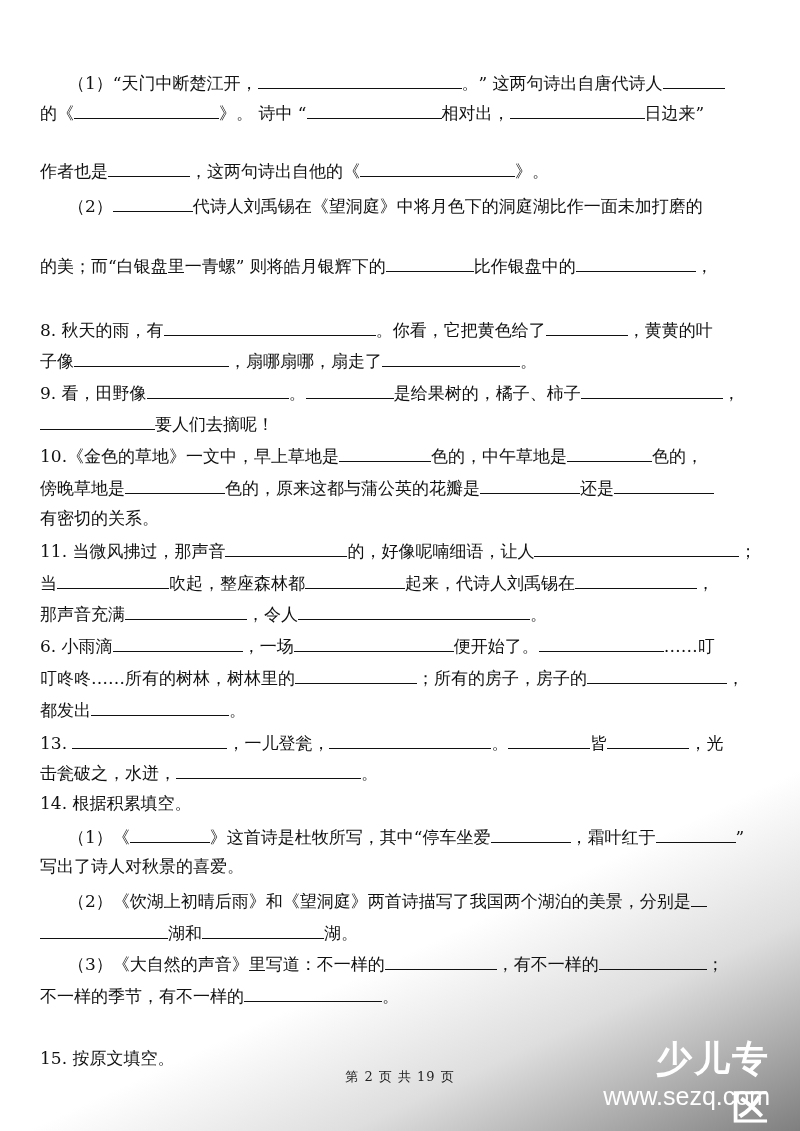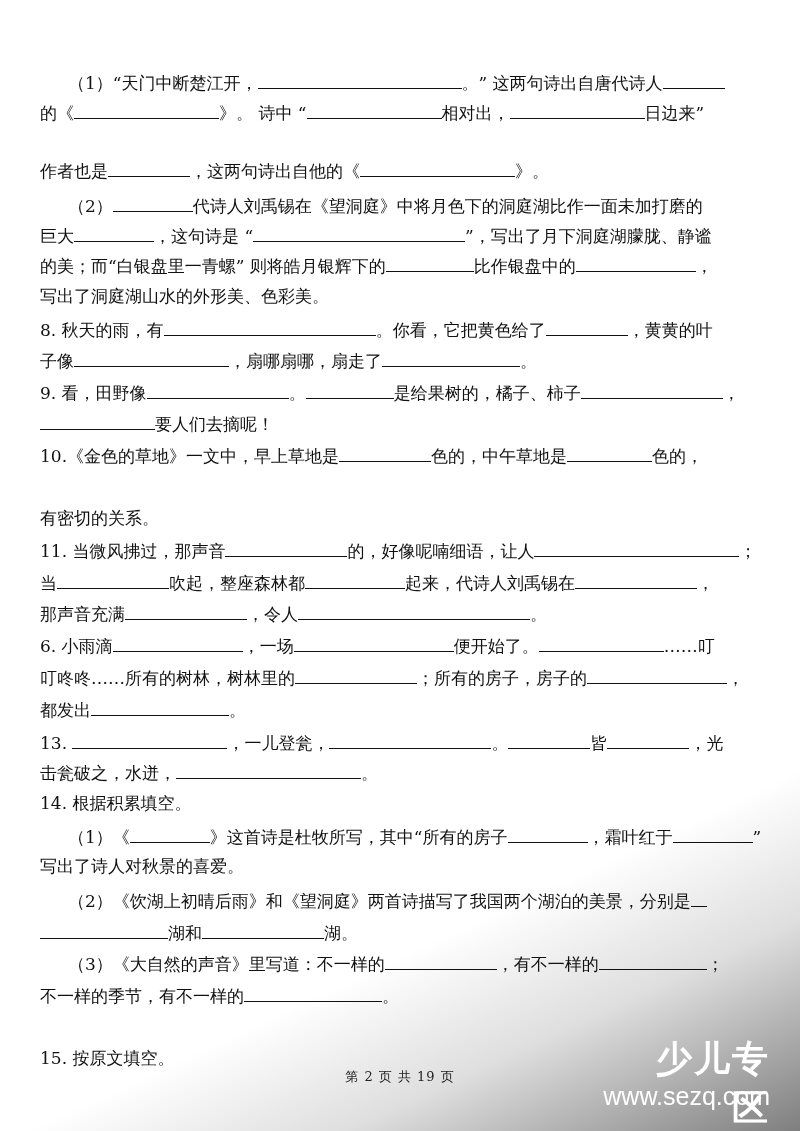--- a/index.html
+++ b/index.html
@@ -50,46 +50,43 @@
   <div class="line" style="top:100px">
     <span>的《</span><span class="blank" style="width:145px"></span><span>》。 诗中 “</span><span class="blank" style="width:135px"></span><span>相对出，</span><span class="blank" style="width:135px"></span><span>日边来”</span>
   </div>
   <div class="line" style="top:158px">
     <span>作者也是</span><span class="blank" style="width:82px"></span><span>，这两句诗出自他的《</span><span class="blank" style="width:155px"></span><span>》。</span>
   </div>
 
   <div class="line ind" style="top:193px">
     <span>（2）</span><span class="blank" style="width:80px"></span><span>代诗人刘禹锡在《望洞庭》中将月色下的洞庭湖比作一面未加打磨的</span>
   </div>
-  <div class="line" style="top:223px">
-    <span>巨大</span><span class="blank" style="width:80px"></span><span>，这句诗是 “</span><span class="blank" style="width:212px"></span><span>”，写出了月下洞庭湖朦胧、静谧</span>
-  </div>
   <div class="line" style="top:253px">
     <span>的美；而“白银盘里一青螺” 则将皓月银辉下的</span><span class="blank" style="width:88px"></span><span>比作银盘中的</span><span class="blank" style="width:120px"></span><span>，</span>
-  </div>
-  <div class="line" style="top:284px">
-    <span>写出了洞庭湖山水的外形美、色彩美。</span>
   </div>
 
   <div class="line" style="top:317px">
     <span>8. 秋天的雨，有</span><span class="blank" style="width:212px"></span><span>。你看，它把黄色给了</span><span class="blank" style="width:82px"></span><span>，黄黄的叶</span>
   </div>
   <div class="line" style="top:348px">
     <span>子像</span><span class="blank" style="width:155px"></span><span>，扇哪扇哪，扇走了</span><span class="blank" style="width:138px"></span><span>。</span>
   </div>
 
   <div class="line" style="top:380px">
     <span>9. 看，田野像</span><span class="blank" style="width:142px"></span><span>。</span><span class="blank" style="width:88px"></span><span>是给果树的，橘子、柿子</span><span class="blank" style="width:142px"></span><span>，</span>
   </div>
   <div class="line" style="top:411px">
     <span class="blank" style="width:115px"></span><span>要人们去摘呢！</span>
   </div>
 
   <div class="line" style="top:443px">
     <span>10.《金色的草地》一文中，早上草地是</span><span class="blank" style="width:92px"></span><span>色的，中午草地是</span><span class="blank" style="width:85px"></span><span>色的，</span>
+  </div>
+  <div class="line" style="top:475px">
+    <span>傍晚草地是</span><span class="blank" style="width:100px"></span><span>色的，原来这都与蒲公英的花瓣是</span><span class="blank" style="width:100px"></span><span>还是</span><span class="blank" style="width:100px"></span>
   </div>
   <div class="line" style="top:506px">
     <span>有密切的关系。</span>
   </div>
 
   <div class="line" style="top:538px">
     <span>11. 当微风拂过，那声音</span><span class="blank" style="width:122px"></span><span>的，好像呢喃细语，让人</span><span class="blank" style="width:205px"></span><span>；</span>
   </div>
   <div class="line" style="top:570px">
     <span>当</span><span class="blank" style="width:112px"></span><span>吹起，整座森林都</span><span class="blank" style="width:100px"></span><span>起来，代诗人刘禹锡在</span><span class="blank" style="width:122px"></span><span>，</span>
@@ -112,21 +109,21 @@
     <span>13. </span><span class="blank" style="width:155px"></span><span>，一儿登瓮，</span><span class="blank" style="width:162px"></span><span>。</span><span class="blank" style="width:82px"></span><span>皆</span><span class="blank" style="width:82px"></span><span>，光</span>
   </div>
   <div class="line" style="top:760px">
     <span>击瓮破之，水迸，</span><span class="blank" style="width:185px"></span><span>。</span>
   </div>
 
   <div class="line" style="top:791px">
     <span>14. 根据积累填空。</span>
   </div>
   <div class="line ind" style="top:824px">
-    <span>（1）《</span><span class="blank" style="width:80px"></span><span>》这首诗是杜牧所写，其中“所有的房子</span><span class="blank" style="width:80px"></span><span>，霜叶红于</span><span class="blank" style="width:80px"></span><span>”</span>
+    <span>（1）《</span><span class="blank" style="width:80px"></span><span>》这首诗是杜牧所写，其中“停车坐爱</span><span class="blank" style="width:80px"></span><span>，霜叶红于</span><span class="blank" style="width:80px"></span><span>”</span>
   </div>
   <div class="line" style="top:854px">
     <span>写出了诗人对秋景的喜爱。</span>
   </div>
   <div class="line ind" style="top:888px">
     <span>（2）《饮湖上初晴后雨》和《望洞庭》两首诗描写了我国两个湖泊的美景，分别是</span><span class="blank" style="width:16px"></span>
   </div>
   <div class="line" style="top:920px">
     <span class="blank" style="width:128px"></span><span>湖和</span><span class="blank" style="width:122px"></span><span>湖。</span>
   </div>

